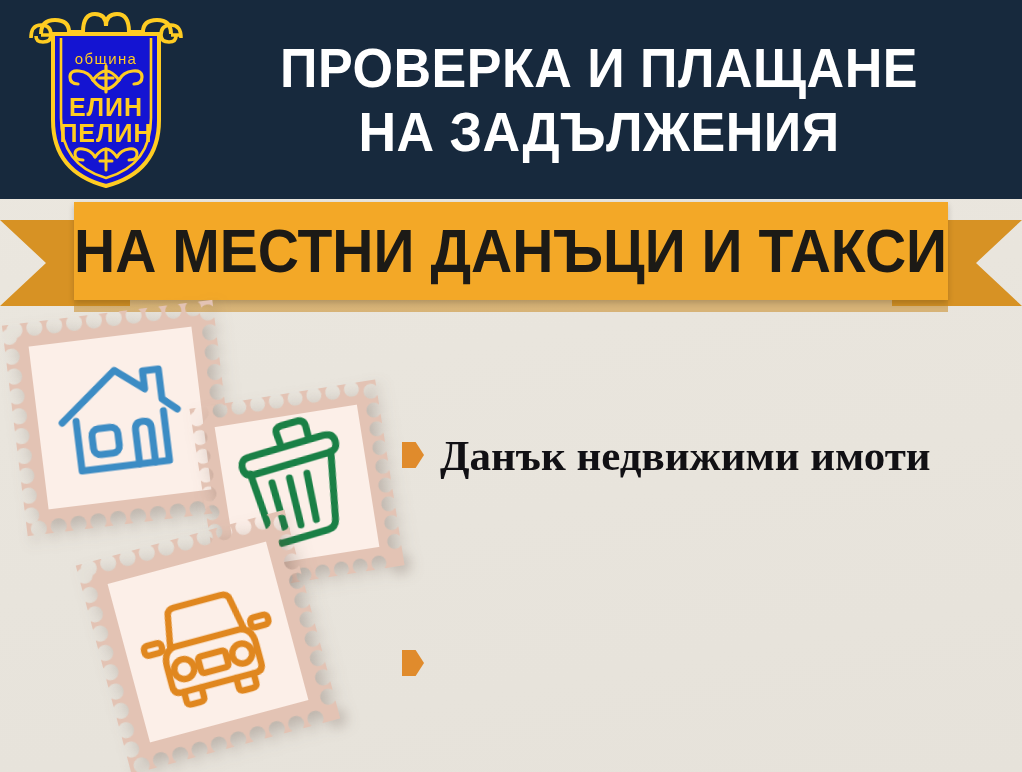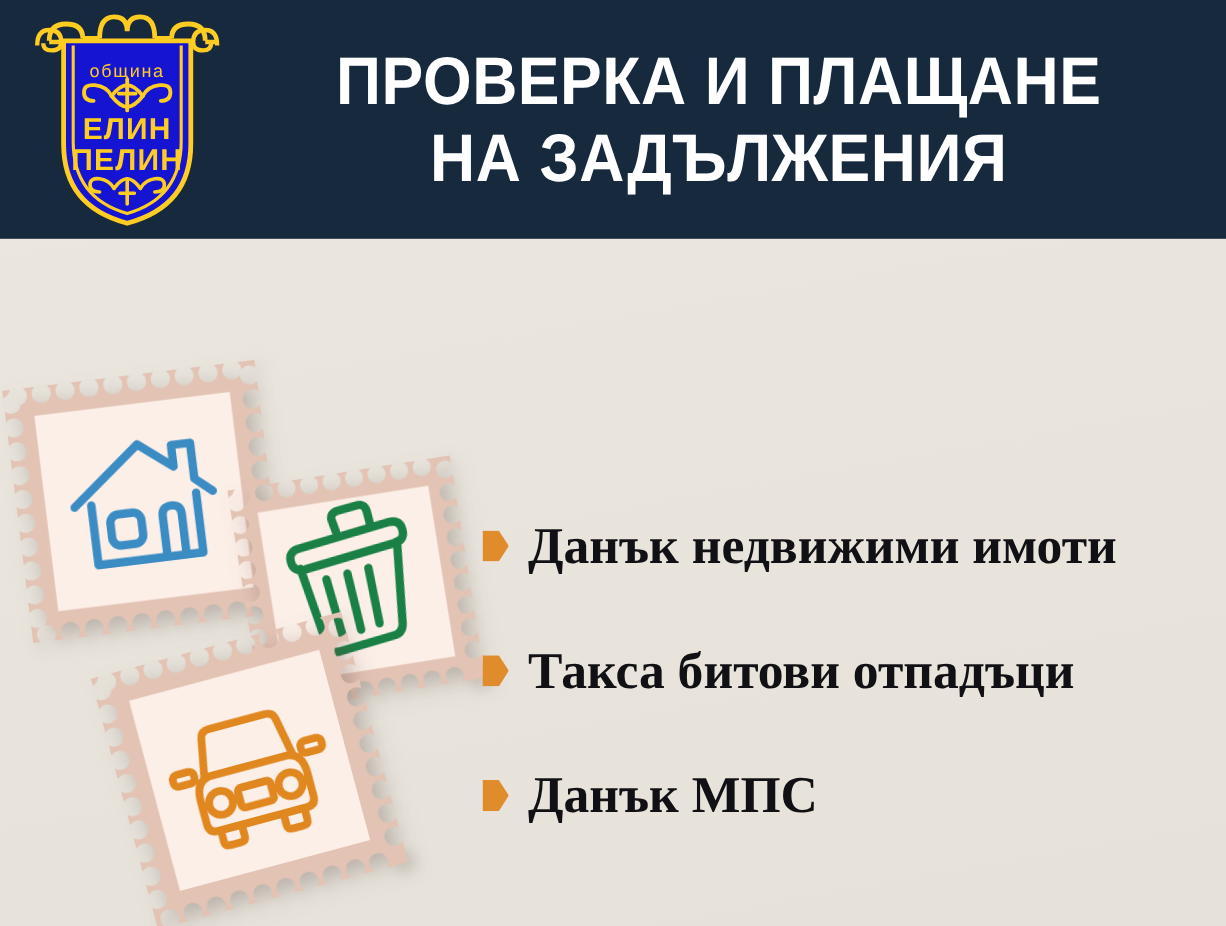--- a/index.html
+++ b/index.html
@@ -133,20 +133,28 @@
         </g>
       </svg>
     </div>
 
     <div id="header-title">
       <div class="l1">ПРОВЕРКА И ПЛАЩАНЕ</div>
       <div class="l2">НА ЗАДЪЛЖЕНИЯ</div>
     </div>
   </div>
 
+  <div id="ribbon">
+    <div class="rib-tail left"></div>
+    <div class="rib-tail right"></div>
+    <div class="rib-shadow"></div>
+    <div id="rib-main">
+      <span id="rib-text">НА МЕСТНИ ДАНЪЦИ И ТАКСИ</span>
+    </div>
+  </div>
 
   <div class="stamp" style="left:14px;top:312px;width:212px;height:212px;transform:rotate(-7deg);">
     <svg viewBox="0 0 212 212" xmlns="http://www.w3.org/2000/svg">
       <defs>
         <mask id="sc1">
           <rect x="0" y="0" width="212" height="212" fill="#fff"></rect>
           <g fill="#000">
             <circle cx="12" cy="6" r="8"></circle>
               <circle cx="32" cy="6" r="8"></circle>
               <circle cx="52" cy="6" r="8"></circle>
@@ -322,23 +330,18 @@
         <rect x="154" y="96" width="18" height="10" rx="4"></rect>
       </g>
     </svg>
   </div>
 
   <div id="bullets">
     <div class="bullet-row" id="b0">
       <span class="marker"></span>
       <span class="btext">Данък недвижими имоти</span>
     </div>
-    <div class="bullet-row" id="b1">
-      <span class="marker"></span>
-      <span class="btext">Такса битови отпадъци</span>
-    </div>
     <div class="bullet-row" id="b2">
       <span class="marker"></span>
-      <span class="btext">Данък МПС</span>
     </div>
   </div>
 
 </div>
 
 </body></html>

